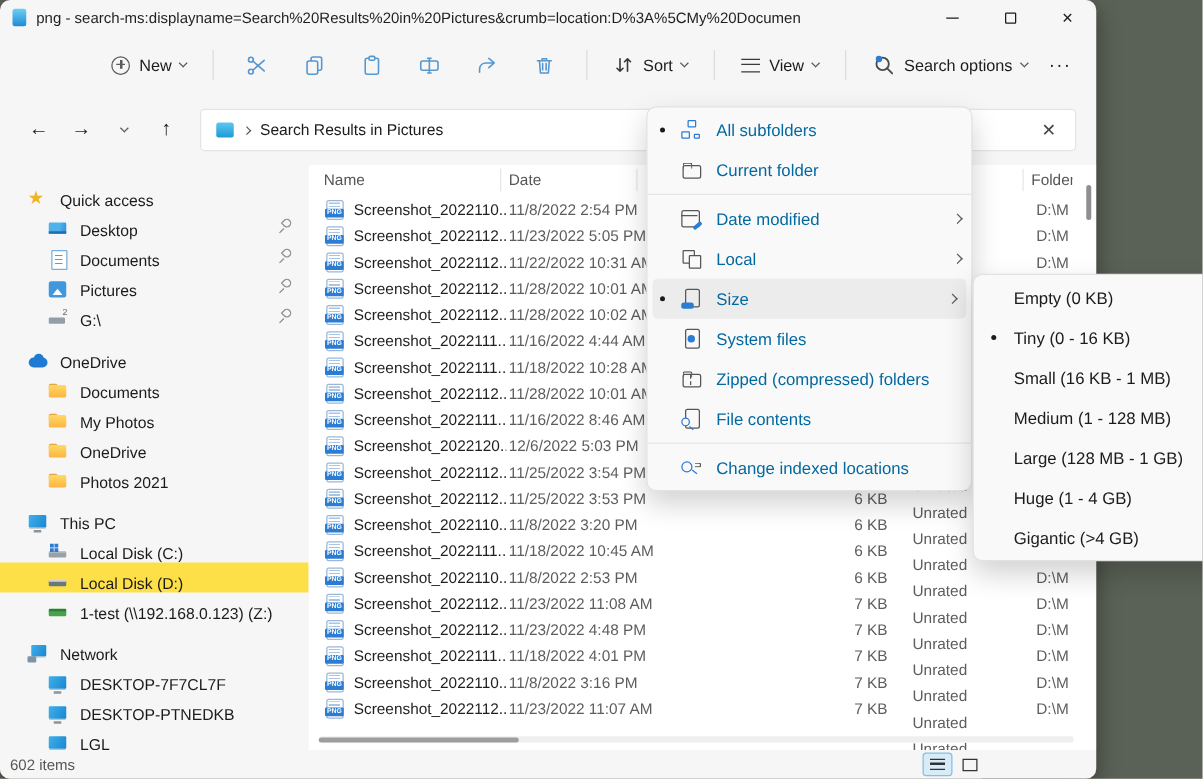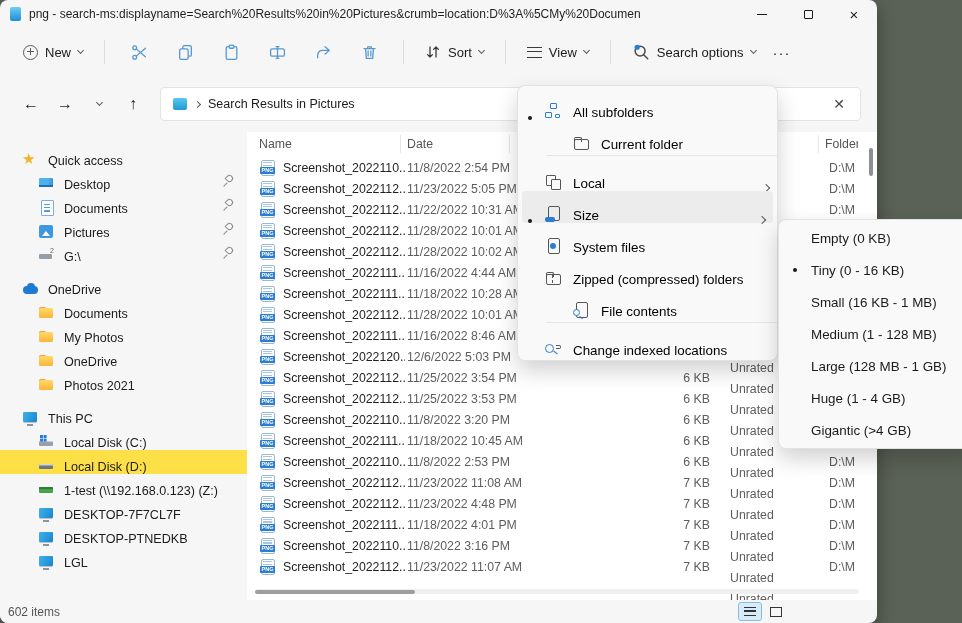--- a/index.html
+++ b/index.html
@@ -13,21 +13,21 @@
   .titlebar { height:28px; display:flex; align-items:center; padding-left:10px; }
   .app-ico { width:11px; height:14px; background:linear-gradient(#6ecff2,#1e8bd6); border-radius:2px; margin-right:8px; flex:none; }
   .title-text { font-size:12px; color:#1f1f1f; white-space:nowrap; overflow:hidden; flex:1; }
   .win-controls { display:flex; height:28px; flex:none; }
   .win-btn { width:46px; height:28px; display:flex; align-items:center; justify-content:center; font-size:14px; color:#1b1b1b; }
   .min-glyph { width:10px; height:1px; background:#1b1b1b; }
   .max-glyph { width:9px; height:9px; border:1px solid #1b1b1b; border-radius:1px; }
   .close-glyph { font-size:15px; line-height:1; }
 
   
-  .toolbar { height:48px; display:flex; align-items:center; padding:0 14px; gap:2px; }
+  .toolbar { height:48px; display:flex; align-items:center; padding:0 14px; gap:2px;justify-content:flex-end; }
   .tb-btn { display:flex; align-items:center; gap:7px; padding:7px 9px; border-radius:4px; font-size:13px; color:#1b1b1b; }
   .tb-iconbtn { width:44px; height:36px; display:flex; align-items:center; justify-content:center; border-radius:4px; }
   .tb-sep { width:1px; height:24px; background:#dcdcdc; margin:0 10px; flex:none; }
   .plus-circle { width:15px; height:15px; border:1.2px solid #5b5b5b; border-radius:50%; position:relative; }
   .plus-circle::before { content:""; position:absolute; left:3px; top:5.6px; width:7px; height:1.2px; background:#5b5b5b; }
   .plus-circle::after { content:""; position:absolute; left:5.9px; top:2.7px; width:1.2px; height:7px; background:#5b5b5b; }
   .chev { width:6px; height:6px; border-right:1.3px solid #5a5a5a; border-bottom:1.3px solid #5a5a5a; flex:none; }
   .chev.down { transform:rotate(45deg); margin-top:-3px; }
   .chev.right { transform:rotate(-45deg); }
   .chev.sm { width:5px; height:5px; }
@@ -114,23 +114,23 @@
   .vt-btn { width:24px; height:19px; display:flex; align-items:center; justify-content:center; border-radius:3px; border:1px solid transparent; }
   .vt-btn[data-active="true"] { background:#d8ecf8; border-color:#88bde2; }
   .lines-glyph { width:12px; height:9px; border-top:1.4px solid #333; border-bottom:1.4px solid #333; position:relative; }
   .lines-glyph::before { content:""; position:absolute; left:0; right:0; top:2.4px; height:1.4px; background:#333; }
   .box-glyph { width:12px; height:10px; border:1.4px solid #333; }
 
   
   .menu { position:absolute; background:#f9f9f9; border:1px solid #e2e2e2; border-radius:8px; box-shadow:0 10px 22px rgba(0,0,0,.18); padding:2px 0; z-index:60; }
   .menu-main { left:517px; top:85px; width:261px; }
   .menu-sub { left:778px; top:219px; width:200px; z-index:70; }
-  .menu-item { height:32px; display:flex; align-items:flex-end; padding:0 8px 0 10px; font-size:13.4px; color:#000000; position:relative; }
+  .menu-item { height:32px; display:flex; align-items:center; padding:0 8px 0 10px; font-size:13.4px; color:#0369a1; position:relative; }
   .menu-item[data-highlighted="true"] { background:#ececec; border-radius:4px; margin:0 4px; padding-left:6px; }
-  .menu-item[data-divider="true"] { margin-bottom:7px;margin-left:28px; }
+  .menu-item[data-divider="true"] { margin-bottom:7px; }
   .menu-item[data-divider="true"]::after { content:""; position:absolute; left:0; right:0; bottom:-4px; height:1px; background:#e6e6e6; }
   .bullet { width:16px; flex:none; visibility:hidden; }
   .bullet::before { content:""; display:block; width:4px; height:4px; border-radius:50%; background:#1b1b1b; }
   .menu-item[data-bullet="true"] .bullet { visibility:visible; }
   .menu-label { flex:1; white-space:nowrap; overflow:hidden; }
   .menu-chevron { width:16px; display:none; justify-content:flex-end; }
   .menu-item[data-submenu="true"] .menu-chevron { display:flex; }
   .sub-item { height:32px; display:flex; align-items:center; padding:0 10px 0 14px; font-size:13.4px; }
   .sub-item .bullet { width:18px; }
   .sub-item[data-bullet="true"] .bullet { visibility:visible; }
@@ -358,20 +358,25 @@
           <span class="side-label">Local Disk (D:)</span>
 
         </div>
 
         <div class="side-item" data-icon="drive-net" data-indent="1">
           <span class="si"></span>
           <span class="side-label">1-test (\\192.168.0.123) (Z:)</span>
 
         </div>
 
+        <div class="side-item" data-icon="network" data-indent="0" data-gap="true">
+          <span class="si"></span>
+          <span class="side-label">Network</span>
+
+        </div>
 
         <div class="side-item" data-icon="pc-net" data-indent="1">
           <span class="si"></span>
           <span class="side-label">DESKTOP-7F7CL7F</span>
 
         </div>
 
         <div class="side-item" data-icon="pc-net" data-indent="1">
           <span class="si"></span>
           <span class="side-label">DESKTOP-PTNEDKB</span>
@@ -617,20 +622,30 @@
 
     <div class="menu-item" data-icon="folder-outline" data-divider="true">
       <span class="bullet"></span>
       <span class="mi">
         <i></i>
       </span>
       <span class="menu-label">Current folder</span>
 
     </div>
 
+    <div class="menu-item" data-icon="calendar-edit" data-submenu="true">
+      <span class="bullet"></span>
+      <span class="mi">
+        <i></i>
+      </span>
+      <span class="menu-label">Date modified</span>
+      <span class="menu-chevron">
+        <span class="chev right"></span>
+      </span>
+    </div>
 
     <div class="menu-item" data-icon="kind" data-submenu="true">
       <span class="bullet"></span>
       <span class="mi">
         <i></i>
       </span>
       <span class="menu-label">Local</span>
       <span class="menu-chevron">
         <span class="chev right"></span>
       </span>

